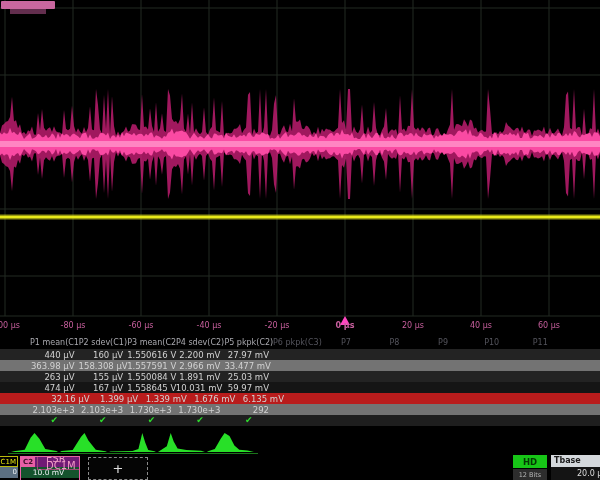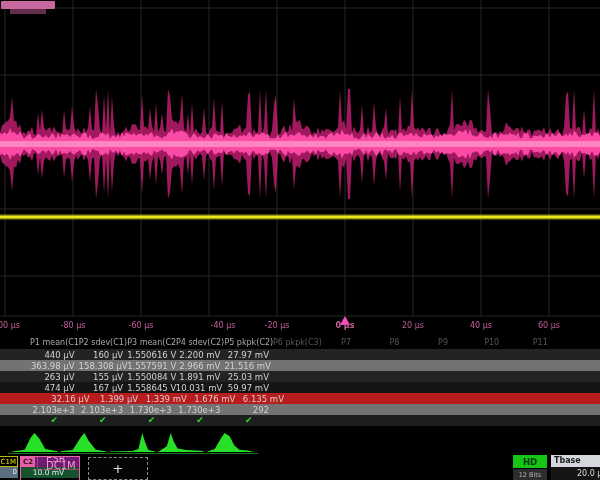--- a/index.html
+++ b/index.html
@@ -79,21 +79,21 @@
       </svg>
   </div>
 
   <div class="badge-c2"></div>
   <div class="badge-c2b"></div>
 
   <div id="axis-row">
       <span class="axis-label" style="left: 5px;">-100 µs</span>
       <span class="axis-label" style="left: 73px;">-80 µs</span>
       <span class="axis-label" style="left: 141px;">-60 µs</span>
-      <span class="axis-label" style="left: 223px; text-align: right;">-40 µs</span>
+      <span class="axis-label" style="left: 209px; text-align: right;">-40 µs</span>
       <span class="axis-label" style="left: 277px;">-20 µs</span>
       <span class="axis-label" style="left: 345px; font-weight: bold;">0 µs</span>
       <span class="axis-label" style="left: 413px;">20 µs</span>
       <span class="axis-label" style="left: 481px;">40 µs</span>
       <span class="axis-label" style="left: 549px;">60 µs</span>
     </div>
 
   <div id="meas-table">
       <div class="mrow header">
         <div></div>
@@ -122,21 +122,21 @@
         <div class="vcell"></div>
         <div class="vcell"></div>
         <div class="vcell"></div>
       </div>
       <div class="mrow" style="background: #737373;">
         <div></div>
         <div class="vcell">363.98 µV</div>
         <div class="vcell">158.308 µV</div>
         <div class="vcell">1.557591 V</div>
         <div class="vcell">2.966 mV</div>
-        <div class="vcell">21.516 mV</div>
+        <div class="vcell">33.477 mV</div>
         <div class="vcell"></div>
         <div class="vcell"></div>
         <div class="vcell"></div>
         <div class="vcell"></div>
         <div class="vcell"></div>
         <div class="vcell"></div>
       </div>
       <div class="mrow" style="background: rgb(35, 35, 35);">
         <div></div>
         <div class="vcell">263 µV</div>

